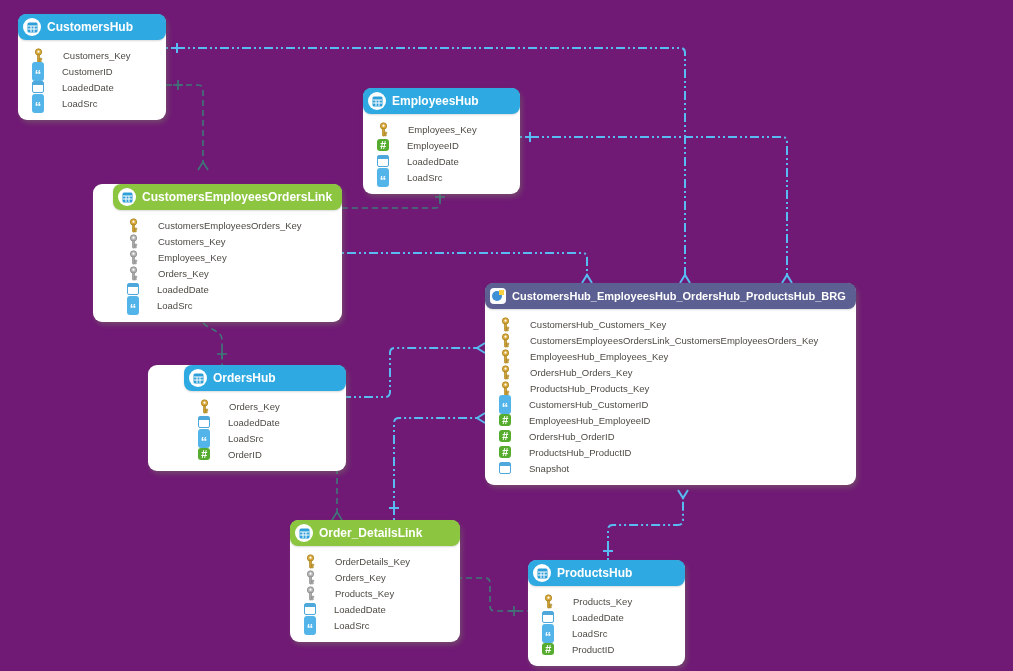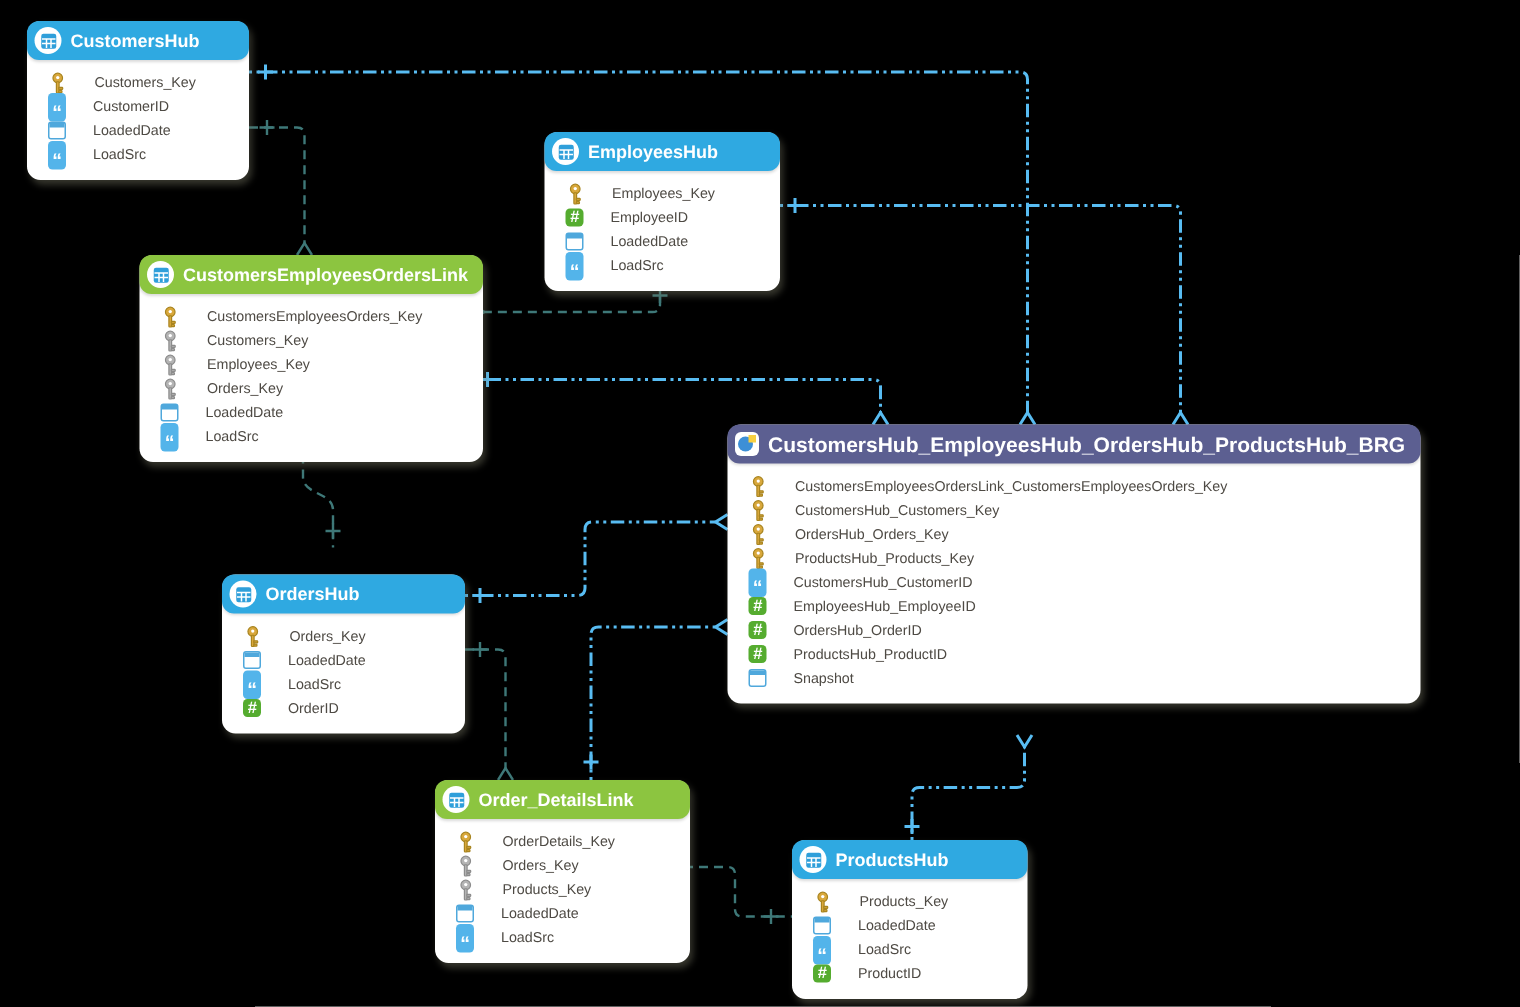--- a/index.html
+++ b/index.html
@@ -1,27 +1,27 @@
 <!DOCTYPE html>
 <html><head>
 <meta charset="utf-8">
 <style>
   html,body{margin:0;padding:0;}
   body{font-family:"Liberation Sans", sans-serif;}
-  #canvas{position:relative;width:1013px;height:671px;background:#000000;overflow:hidden;}
+  #canvas{position:relative;width:1013px;height:671px;background:#701a75;overflow:hidden;}
   #wires{position:absolute;left:0;top:0;width:1013px;height:671px;}
 
   .entity{position:absolute;border-radius:9px;background:#fff;
           box-shadow:2px 3px 5px rgba(120,120,100,.45);}
   .entity-header{display:flex;align-items:center;gap:6px;height:26px;border-radius:8px;
           padding:0 10px 0 5px;color:#fff;font-weight:bold;font-size:12px;white-space:nowrap;
           box-shadow:0 1px 2px rgba(0,0,0,.15);}
   .entity.hub .entity-header{background:#2FA9E1;}
   .entity.link .entity-header{background:#8CC540;}
-  .entity.bridge .entity-header{background:#5C5F91;font-size:14px;}
+  .entity.bridge .entity-header{background:#5C5F91;font-size:11px;}
   .entity-body{padding:7px 10px 9px 14px;}
   .field-row{display:flex;align-items:center;gap:18px;height:16px;white-space:nowrap;}
   .field-name{font-size:9.5px;color:#4E4A44;}
   .hicon{display:inline-flex;width:18px;height:18px;border-radius:50%;background:#fff;
          align-items:center;justify-content:center;flex:0 0 auto;}
   .bicon{display:inline-flex;width:16px;height:16px;border-radius:4px;background:#fff;
          align-items:center;justify-content:center;flex:0 0 auto;position:relative;overflow:hidden;}
   .bicon .pie{position:absolute;left:2px;top:3px;width:10px;height:10px;border-radius:50%;background:#3D8FD6;}
   .bicon .sq{position:absolute;right:2px;top:2px;width:5px;height:5px;background:#F7D041;}
   .ficon{width:13px;height:13px;flex:0 0 auto;display:inline-flex;align-items:center;justify-content:center;}
@@ -170,21 +170,21 @@
           <div class="field-row">
             <span class="cal"></span>
             <span class="field-name">LoadedDate</span>
           </div>
           <div class="field-row">
             <span class="sqicon text">“</span>
             <span class="field-name">LoadSrc</span>
           </div>
         </div>
   </div>
-      <div class="entity link" style="left: 93px; top: 170px; min-width: 222px;">
+      <div class="entity link" style="left: 93px; top: 184px; min-width: 222px; padding-left: 20px;">
     <div class="entity-header">
       <span class="hicon">
             <svg width="11" height="11" viewBox="0 0 11 11">
               <rect x="0.5" y="0.5" width="10" height="10" rx="1.5" fill="#2F9FDA"></rect>
               <path d="M1,4 H10 M1,7 H10 M4,4 V10 M7,4 V10" stroke="#fff" stroke-width="1"></path>
             </svg>
           </span>
       <span class="entity-title">CustomersEmployeesOrdersLink</span>
     </div>
     <div class="entity-body">
@@ -268,35 +268,49 @@
               <svg width="13" height="15" viewBox="0 0 13 15">
                 <g fill="#D9A83C" stroke="#A8841F" stroke-width="0.8">
                   <circle cx="6.5" cy="4" r="3.2"></circle>
                   <rect x="5.6" y="6.5" width="1.8" height="7.5" rx="0.5"></rect>
                   <rect x="7.2" y="10.2" width="2.6" height="1.4" rx="0.4"></rect>
                   <rect x="7.2" y="12.4" width="2.1" height="1.4" rx="0.4"></rect>
                 </g>
                 <circle cx="6.5" cy="3.7" r="1.1" fill="#fff" stroke="none"></circle>
               </svg>
             </span>
+            <span class="field-name">CustomersHub_Customers_Key</span>
+          </div>
+          <div class="field-row">
+            <span class="ficon">
+              <svg width="13" height="15" viewBox="0 0 13 15">
+                <g fill="#D9A83C" stroke="#A8841F" stroke-width="0.8">
+                  <circle cx="6.5" cy="4" r="3.2"></circle>
+                  <rect x="5.6" y="6.5" width="1.8" height="7.5" rx="0.5"></rect>
+                  <rect x="7.2" y="10.2" width="2.6" height="1.4" rx="0.4"></rect>
+                  <rect x="7.2" y="12.4" width="2.1" height="1.4" rx="0.4"></rect>
+                </g>
+                <circle cx="6.5" cy="3.7" r="1.1" fill="#fff" stroke="none"></circle>
+              </svg>
+            </span>
             <span class="field-name">CustomersEmployeesOrdersLink_CustomersEmployeesOrders_Key</span>
           </div>
           <div class="field-row">
             <span class="ficon">
               <svg width="13" height="15" viewBox="0 0 13 15">
                 <g fill="#D9A83C" stroke="#A8841F" stroke-width="0.8">
                   <circle cx="6.5" cy="4" r="3.2"></circle>
                   <rect x="5.6" y="6.5" width="1.8" height="7.5" rx="0.5"></rect>
                   <rect x="7.2" y="10.2" width="2.6" height="1.4" rx="0.4"></rect>
                   <rect x="7.2" y="12.4" width="2.1" height="1.4" rx="0.4"></rect>
                 </g>
                 <circle cx="6.5" cy="3.7" r="1.1" fill="#fff" stroke="none"></circle>
               </svg>
             </span>
-            <span class="field-name">CustomersHub_Customers_Key</span>
+            <span class="field-name">EmployeesHub_Employees_Key</span>
           </div>
           <div class="field-row">
             <span class="ficon">
               <svg width="13" height="15" viewBox="0 0 13 15">
                 <g fill="#D9A83C" stroke="#A8841F" stroke-width="0.8">
                   <circle cx="6.5" cy="4" r="3.2"></circle>
                   <rect x="5.6" y="6.5" width="1.8" height="7.5" rx="0.5"></rect>
                   <rect x="7.2" y="10.2" width="2.6" height="1.4" rx="0.4"></rect>
                   <rect x="7.2" y="12.4" width="2.1" height="1.4" rx="0.4"></rect>
                 </g>
@@ -334,21 +348,21 @@
           <div class="field-row">
             <span class="sqicon int">#</span>
             <span class="field-name">ProductsHub_ProductID</span>
           </div>
           <div class="field-row">
             <span class="cal"></span>
             <span class="field-name">Snapshot</span>
           </div>
         </div>
   </div>
-      <div class="entity hub" style="left: 148px; top: 383px; min-width: 162px;">
+      <div class="entity hub" style="left: 148px; top: 365px; min-width: 162px; padding-left: 36px;">
     <div class="entity-header">
       <span class="hicon">
             <svg width="11" height="11" viewBox="0 0 11 11">
               <rect x="0.5" y="0.5" width="10" height="10" rx="1.5" fill="#2F9FDA"></rect>
               <path d="M1,4 H10 M1,7 H10 M4,4 V10 M7,4 V10" stroke="#fff" stroke-width="1"></path>
             </svg>
           </span>
       <span class="entity-title">OrdersHub</span>
     </div>
     <div class="entity-body">

